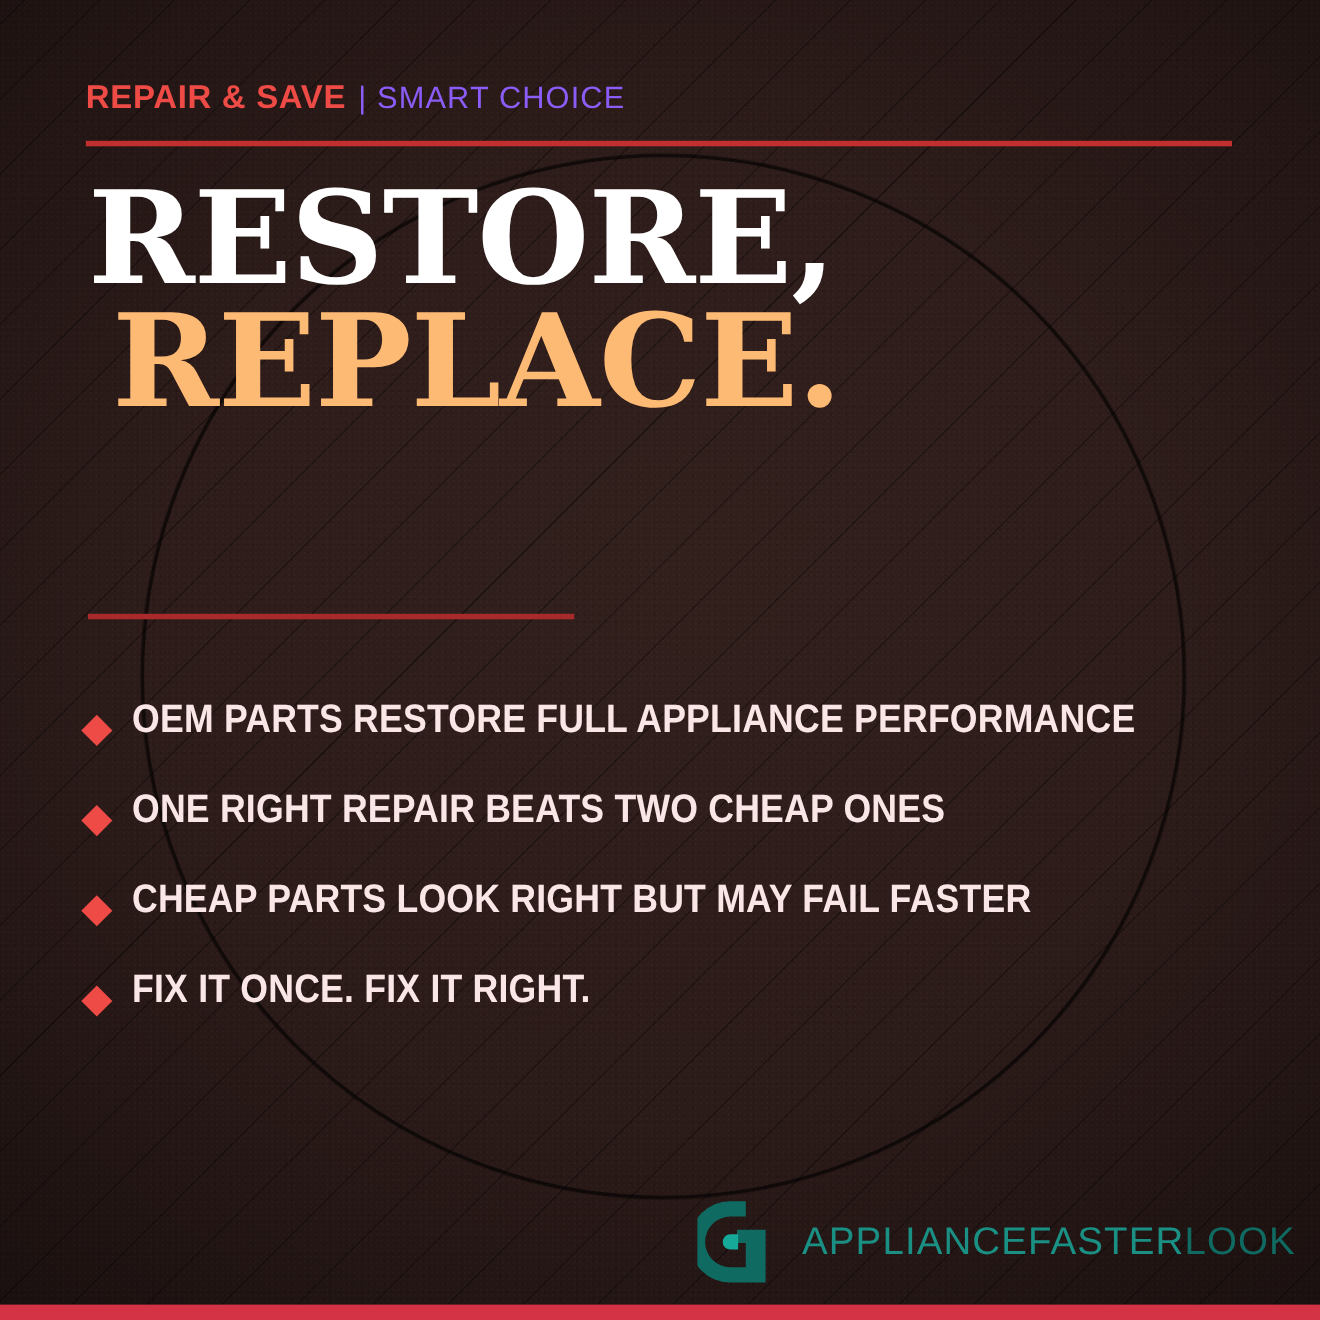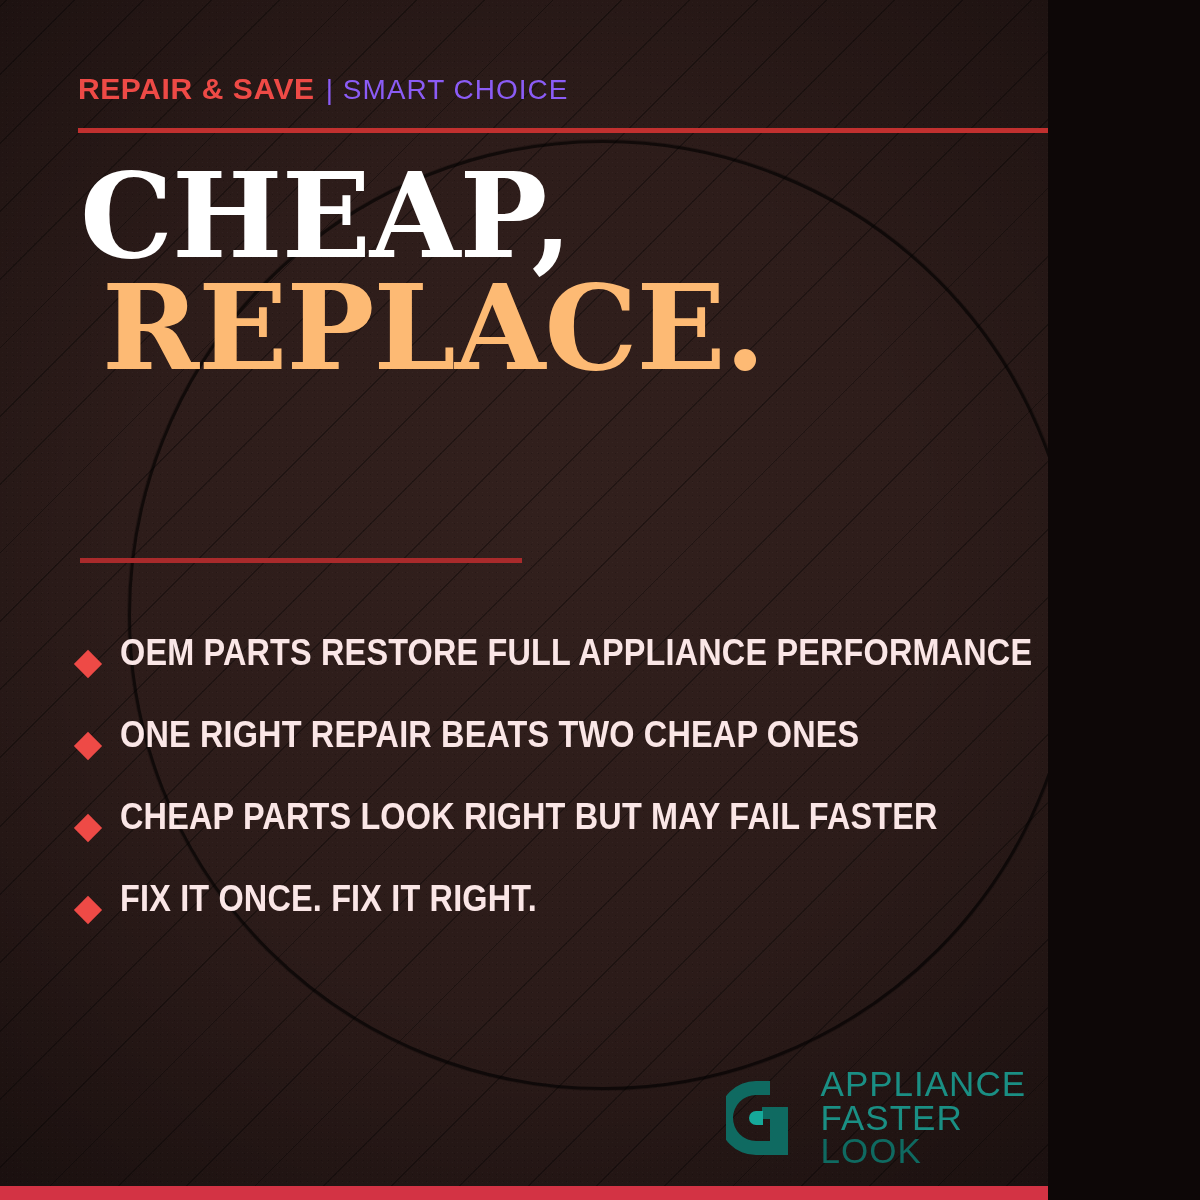--- a/index.html
+++ b/index.html
@@ -7,21 +7,21 @@
 
   html, body {
     width:1200px; height:1200px;
     background:#0d0707;
     font-family:"Liberation Sans", sans-serif;
     overflow:hidden;
   }
 
   #poster{
     position:relative;
-    width:1048px; height:1200px;
+    width:1200px; height:1200px;
     background:#2a1a18;
     overflow:hidden;
   }
 
   
   .bg-base{
     position:absolute; inset:0;
     background:
       radial-gradient(ellipse 140% 110% at 52% 42%, #32201d 0%, #2a1a18 45%, #1e1211 80%, #160d0c 100%);
   }
@@ -130,21 +130,21 @@
     transform-origin:left center;
   }
 
   
   .logo{
     position:absolute; right:22px; bottom:32px;
     display:flex; align-items:center; gap:13px;
   }
   .logo-mark{ width:82px; height:78px; display:block; flex:0 0 auto; }
   .logo-words{
-    display:flex; flex-direction:column;
+    display:flex; flex-direction:row;
     line-height:0.96;
   }
   .logo-words span{
     font-size:35px; font-weight:normal;
     letter-spacing:1.0px;
   }
   .logo-l1, .logo-l2{ color:#1a8f84; }
   .logo-l3{ color:#0f6a61; }
 
   .bottom-bar{
@@ -167,21 +167,21 @@
   <div class="content">
 
     <div class="eyebrow">
       <span class="eyebrow-main">REPAIR &amp; SAVE</span>
       <span class="eyebrow-sub">| SMART CHOICE</span>
     </div>
 
     <div class="rule-top"></div>
 
     <div class="headline">
-      <span class="hl-1">CHEAP,</span>
+      <span class="hl-1">RESTORE,</span>
       <span class="hl-3">REPLACE.</span>
     </div>
 
     <div class="rule-mid"></div>
 
     <div class="bullets">
 
       <div class="bullet">
         <span class="bullet-marker"></span>
         <span class="bullet-text">OEM PARTS RESTORE FULL APPLIANCE PERFORMANCE</span>

